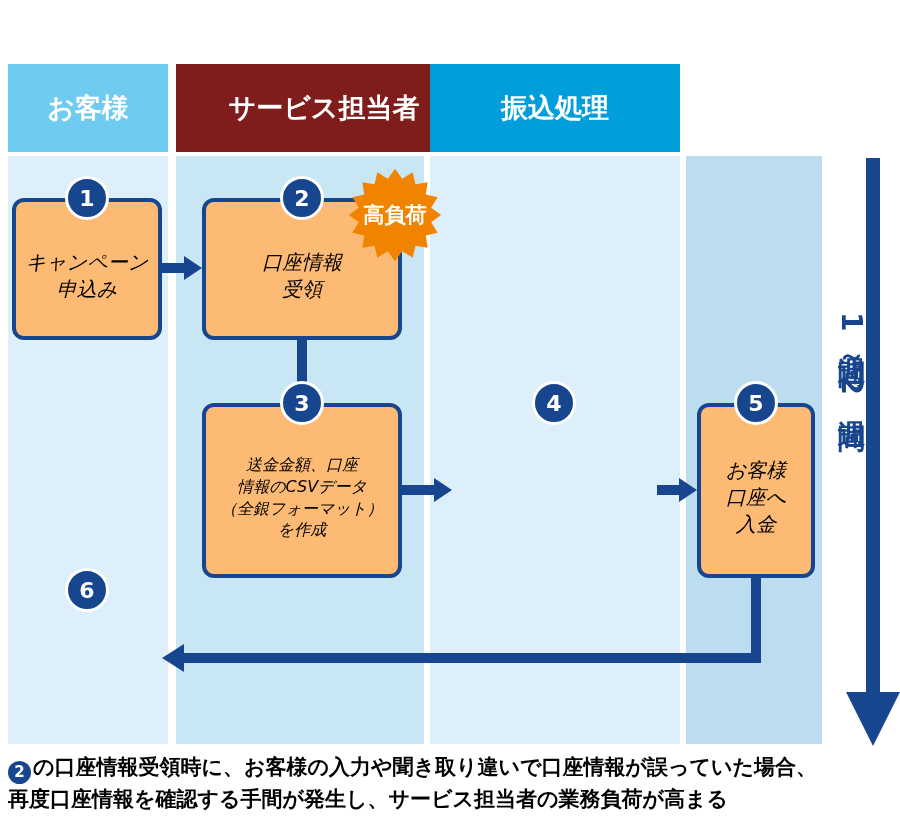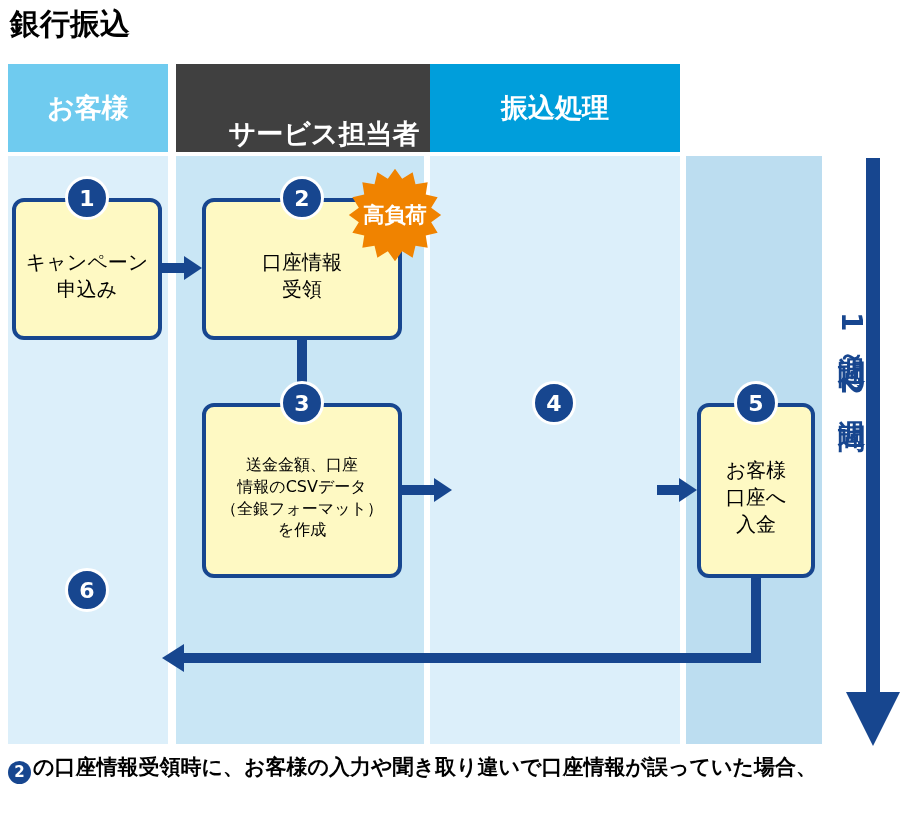--- a/index.html
+++ b/index.html
@@ -6,32 +6,32 @@
   body { font-family:"DejaVu Sans","Liberation Sans",sans-serif; }
   .canvas { position:relative; width:900px; height:829px; background:#fff; overflow:hidden; }
 
   .title { position:absolute; left:10px; top:4px; font-size:30px; font-weight:bold; color:#000; }
 
   .lane-header { position:absolute; top:64px; height:88px; display:flex; align-items:center; justify-content:center;
                  color:#fff; font-weight:bold; font-size:27px; }
   .lane-body   { position:absolute; top:156px; height:588px; }
 
   #lh1 { left:8px;   width:160px; background:#6FCBEF; }
-  #lh2 { left:176px; width:296px; background:#404040;align-items:flex-end; }
+  #lh2 { left:176px; width:296px; background:#7f1d1d; }
   #lh3 { left:430px; width:250px; background:#009EDB; }
   #lh4 { left:686px; width:136px; background:#009EDB; }
 
   #lb1 { left:8px;   width:160px; background:#DCEFFA; }
   #lb2 { left:176px; width:248px; background:#C9E6F5; }
   #lb3 { left:430px; width:250px; background:#DCEFFA; }
   #lb4 { left:686px; width:136px; background:#BCDDF0; }
 
-  .step { position:absolute; background:#fef9c3; border:4px solid #17468F; border-radius:12px;
+  .step { position:absolute; background:#fdba74; border:4px solid #17468F; border-radius:12px;
           display:flex; align-items:center; justify-content:center; text-align:center;
-          box-sizing:border-box; padding-top:14px; z-index:2; }
+          box-sizing:border-box; padding-top:14px; z-index:2;font-style:italic; }
   .step-text { font-size:20px; color:#000; white-space:pre-line; line-height:1.35; }
   .step-text.small { font-size:16px; }
 
   #step1 { left:12px;  top:198px; width:150px; height:142px; }
   #step2 { left:202px; top:198px; width:200px; height:142px; }
   #step3 { left:202px; top:403px; width:200px; height:175px; }
   #step4 { left:452px; top:403px; width:205px; height:175px; }
   #step5 { left:697px; top:403px; width:118px; height:175px; }
   #step6 { left:12px;  top:590px; width:150px; height:142px; }
 
@@ -74,21 +74,20 @@
 
   .note { position:absolute; left:8px; top:752px; width:886px; font-size:21px; font-weight:bold; color:#000; line-height:1.45; }
   .note-num { display:inline-flex; width:23px; height:23px; border-radius:50%; background:#17468F; color:#fff;
               font-size:15px; font-weight:bold; align-items:center; justify-content:center; vertical-align:-3px; margin-right:2px; }
 </style>
 </head>
 <body>
 
 <div class="canvas">
 
-  <div class="title">銀行振込</div>
 
   <div class="lane-header" id="lh1">
     <span>お客様</span>
   </div>
   <div class="lane-header" id="lh2">
     <span>サービス担当者</span>
   </div>
   <div class="lane-header" id="lh3">
     <span>振込処理</span>
   </div>
@@ -141,15 +140,16 @@
     <polygon fill="#F08300" points="50,0 39.2,7.8 46.2,19.1 33.3,22.2 35.4,35.4 22.2,33.3 19.1,46.2 7.8,39.2 0,50 -7.8,39.2 -19.1,46.2 -22.2,33.3 -35.4,35.4 -33.3,22.2 -46.2,19.1 -39.2,7.8 -50,0 -39.2,-7.8 -46.2,-19.1 -33.3,-22.2 -35.4,-35.4 -22.2,-33.3 -19.1,-46.2 -7.8,-39.2 0,-50 7.8,-39.2 19.1,-46.2 22.2,-33.3 35.4,-35.4 33.3,-22.2 46.2,-19.1 39.2,-7.8"></polygon>
     <text x="0" y="8" text-anchor="middle" font-size="23" font-weight="bold" fill="#ffffff">高負荷</text>
   </svg>
 
   <div class="duration-text">1週間～2週間</div>
   <div class="shaft" id="railShaft"></div>
   <div class="tri" id="railHead"></div>
 
   <div class="note">
     <span class="note-num">2</span><span>の口座情報受領時に、お客様の入力や聞き取り違いで口座情報が誤っていた場合、</span><br>
+    <span>再度口座情報を確認する手間が発生し、サービス担当者の業務負荷が高まる</span>
   </div>
 
 </div>
 
 </body></html>

